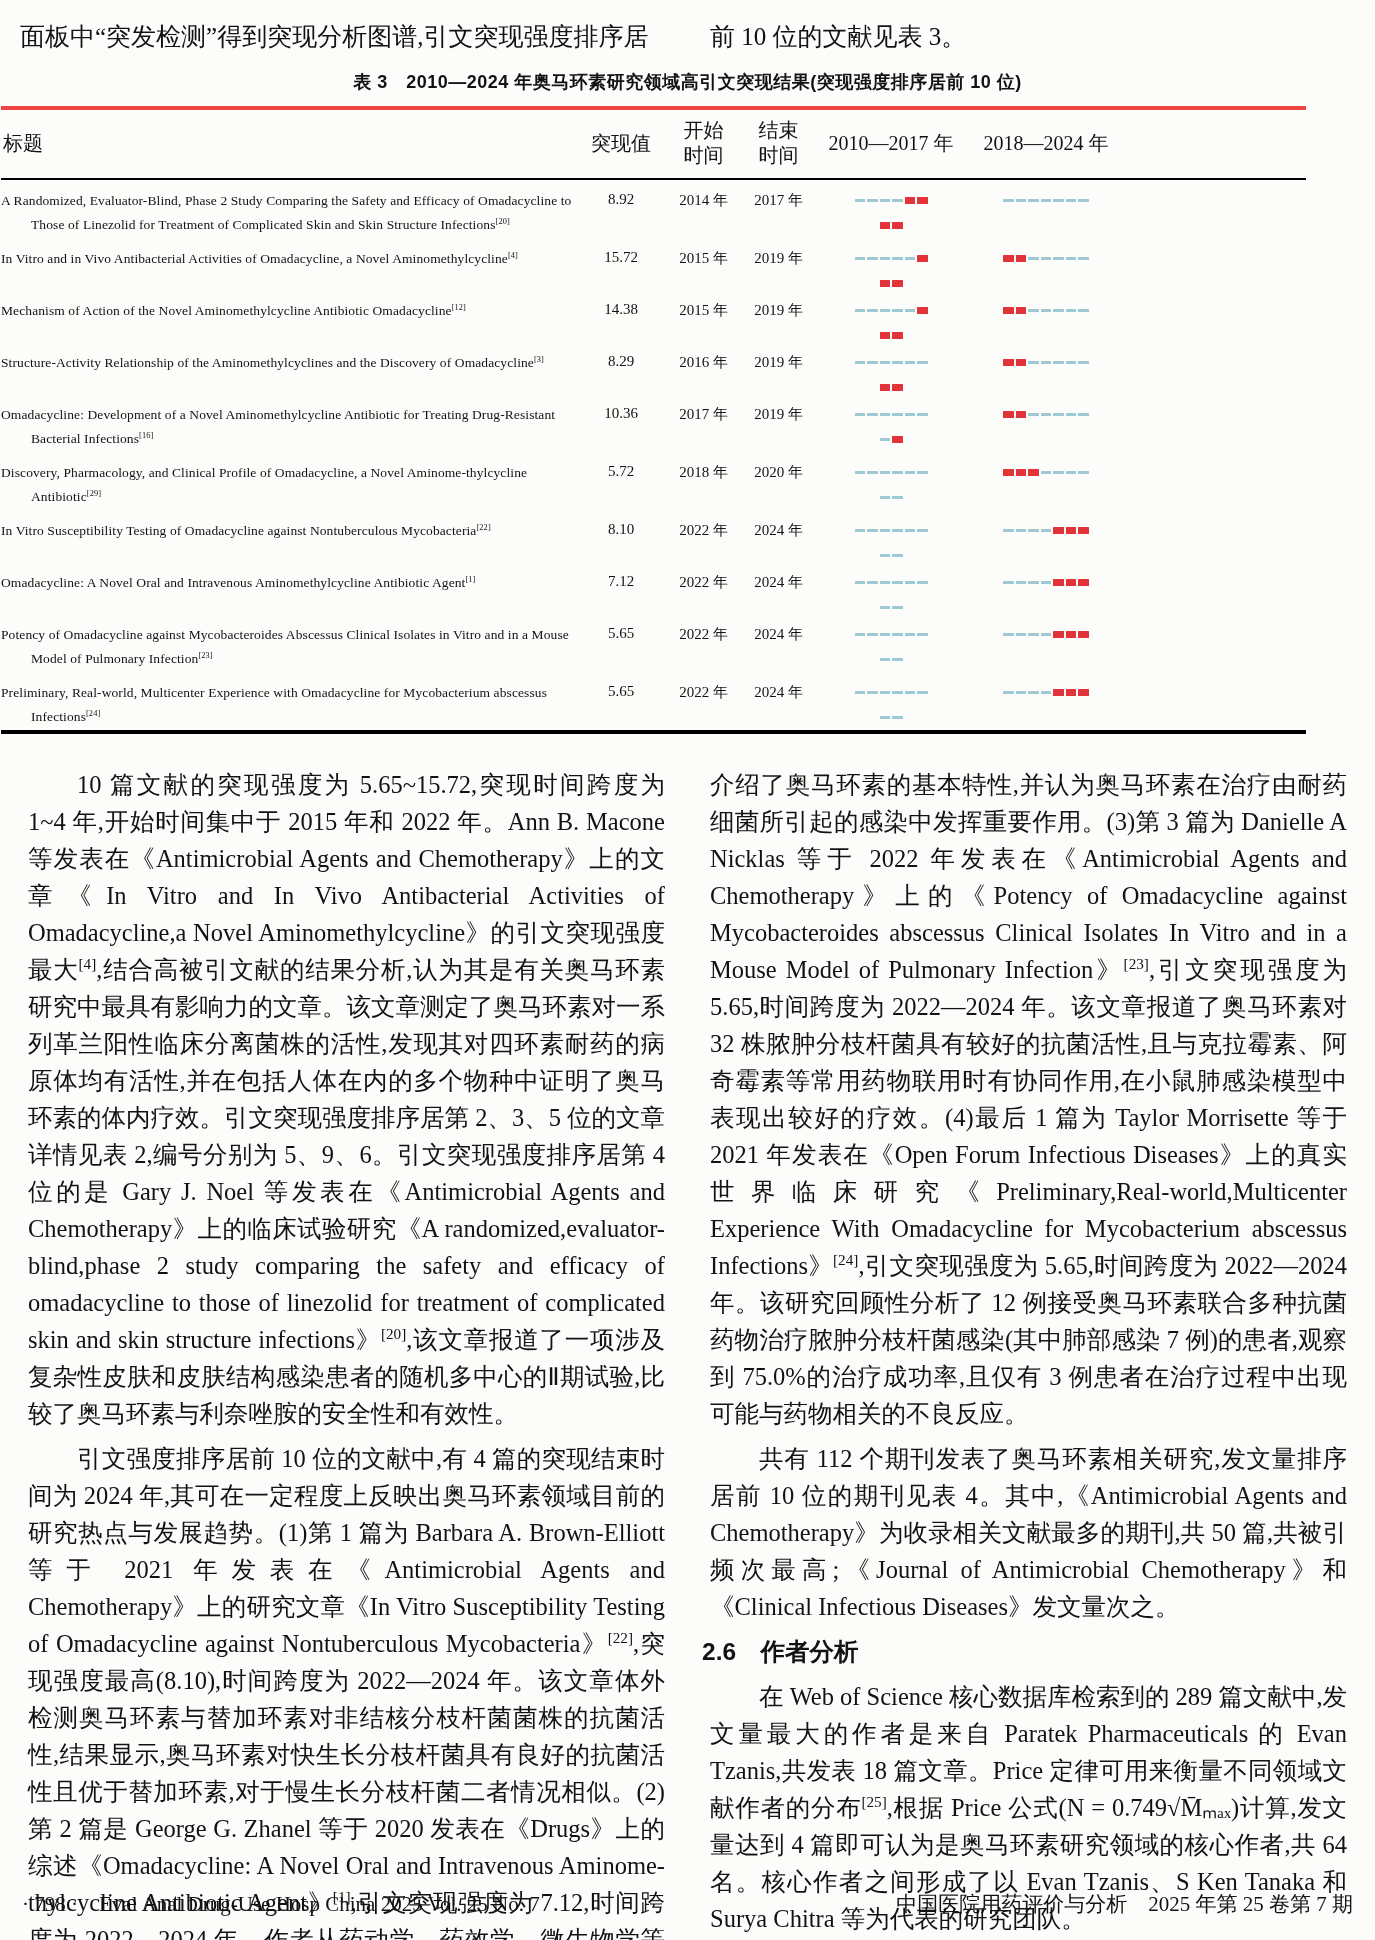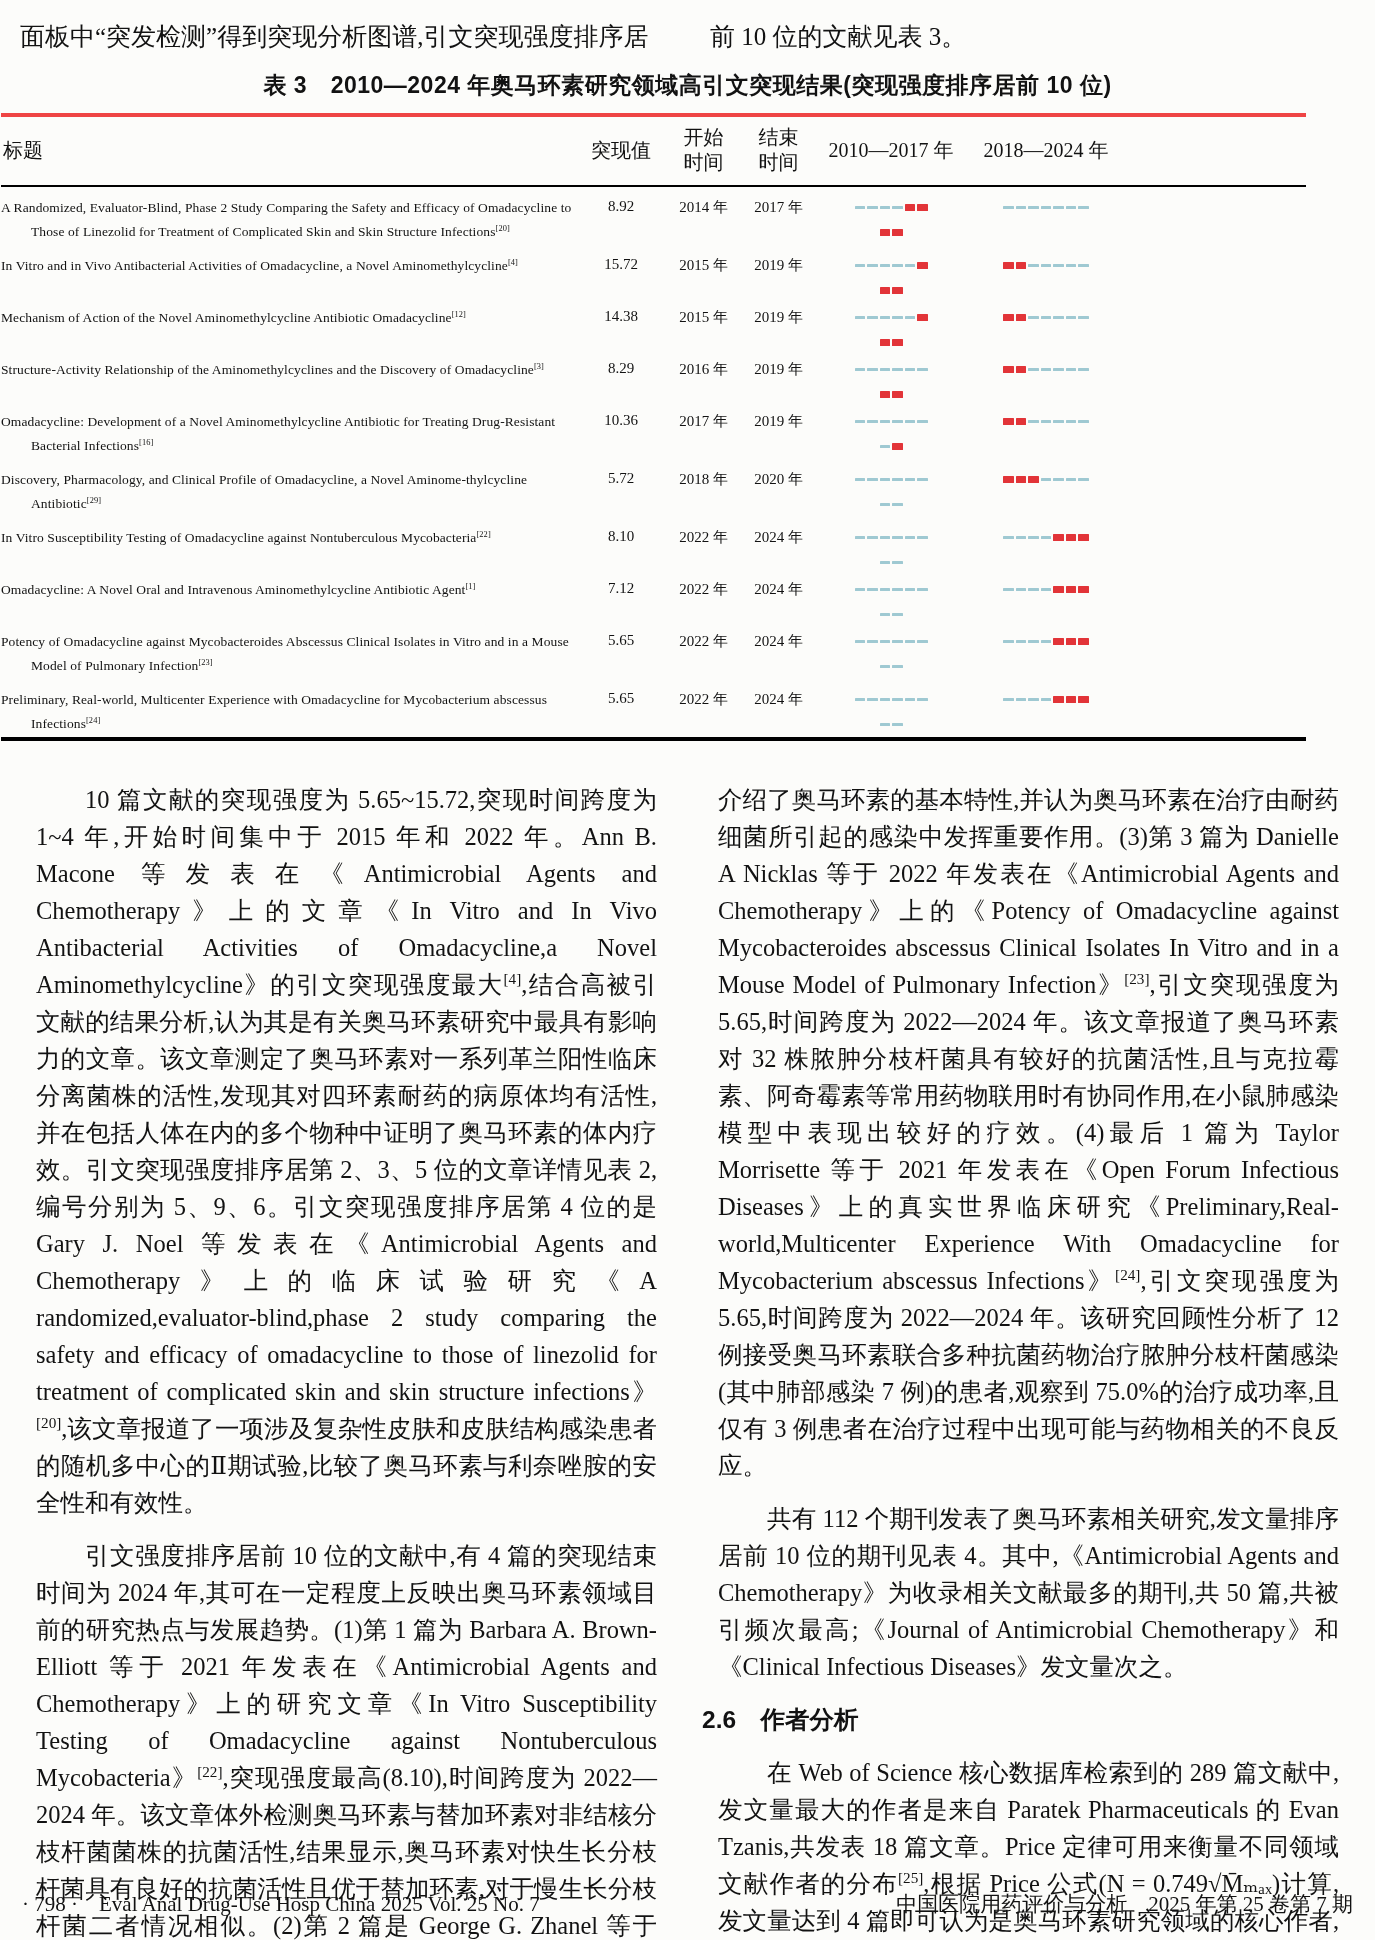--- a/index.html
+++ b/index.html
@@ -3,21 +3,21 @@
 <meta charset="utf-8">
 <style>
   html,body{margin:0;padding:0;background:#e8e8e6;}
   .page{position:relative;width:1375px;height:1940px;margin:0 auto;background:#fcfcfa;
         font-family:"Liberation Serif","DejaVu Serif",serif;color:#121212;overflow:hidden;}
   
   .pre-lines{display:flex;justify-content:space-between;padding:20px 12px 0 20px;
              font-size:25px;line-height:34px;}
   .pre-col{width:653px;}
   
-  .tbl-title{text-align:center;font-weight:bold;font-size:23px;letter-spacing:.5px;
+  .tbl-title{text-align:center;font-weight:bold;font-size:18px;letter-spacing:.5px;
              font-family:"Liberation Sans","DejaVu Sans",sans-serif;margin:16px 0 12px;}
   
   table.burst{border-collapse:collapse;table-layout:fixed;width:1305px;margin-left:1px;
               border-top:4px solid #ef4444;border-bottom:4px solid #000;}
   table.burst thead th{font-weight:normal;font-size:20px;padding:8px 0 10px;
                        border-bottom:2px solid #000;vertical-align:middle;text-align:center;
                        white-space:pre-line;line-height:25px;}
   table.burst thead th.th-title{text-align:left;padding-left:2px;}
   table.burst tbody tr{height:52px;}
   table.burst td{vertical-align:top;padding-top:9px;}
@@ -29,21 +29,21 @@
   
   .strip{display:flex;justify-content:center;align-items:center;gap:2px;height:9px;margin-top:7px;}
   .strip + .strip{margin-top:16px;}
   .seg{display:inline-block;width:10.5px;border-radius:.5px;}
   .seg-t{height:3.5px;background:var(--teal,#9fc9d2);}
   .seg-r{height:7.5px;background:var(--red,#e23438);}
   
   .body-cols{display:flex;justify-content:space-between;padding:24px 20px 0 20px;
              font-size:24.5px;line-height:37px;text-align:justify;}
   .bcol{width:653px;}
-  .bp{margin:16px;text-indent:2em;}
+  .bp{margin:8px;text-indent:2em;font-family:Liberation Serif, serif;}
   .bp.noind{text-indent:0;}
   .bh{font-weight:bold;font-family:"Liberation Sans","DejaVu Sans",sans-serif;
       font-size:24.5px;line-height:37px;}
   
   .footer{position:absolute;left:22px;right:22px;top:1890px;display:flex;
           justify-content:space-between;font-size:21px;text-align:center;}
 </style>
 </head>
 <body>
 

